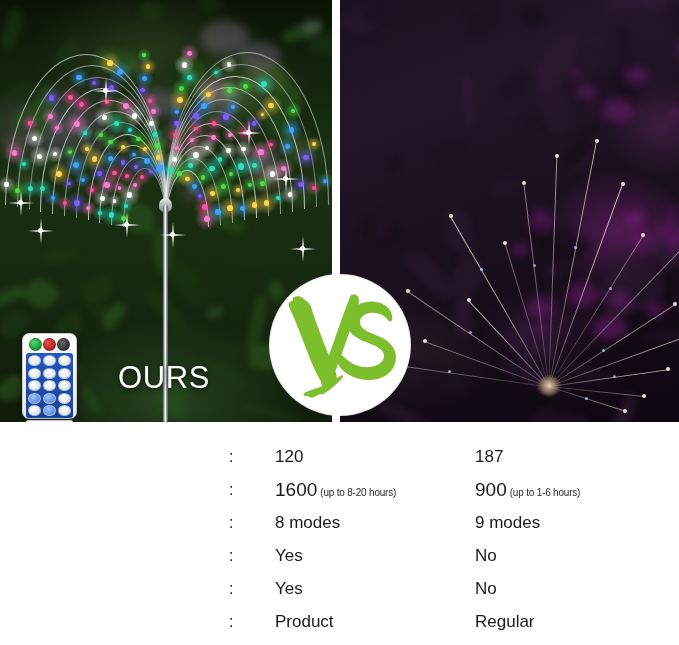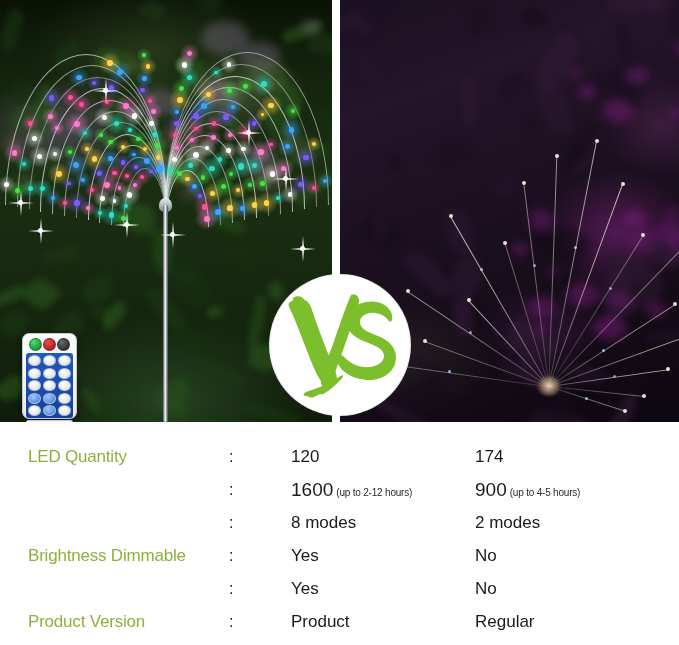--- a/index.html
+++ b/index.html
@@ -138,21 +138,21 @@
   .spec-table{position:absolute;left:0;top:440px;width:679px;}
   .spec-row{
     position:relative;height:33px;display:flex;align-items:center;
   }
   .spec-label{
     position:absolute;left:28px;color:#8eb03c;font-size:17px;
     font-family:"Liberation Sans",sans-serif;letter-spacing:-.2px;white-space:nowrap;
   }
   .spec-colon{position:absolute;left:229px;color:#1c1c1c;font-size:16px;}
   .spec-ours{
-    position:absolute;left:291px;color:#1a1a1a;font-size:17px;white-space:nowrap;
+    position:absolute;left:275px;color:#1a1a1a;font-size:17px;white-space:nowrap;
   }
   .spec-others{
     position:absolute;left:475px;color:#1a1a1a;font-size:17px;white-space:nowrap;
   }
   .spec-note{font-size:10px;color:#2a2a2a;letter-spacing:-.2px;margin-left:3px;}
   .big-num{font-size:19px;}
 </style>
 </head>
 <body>
 
@@ -453,20 +453,21 @@
             <div class="key blue"></div>
             <div class="key blue"></div>
             <div class="key"></div>
             <div class="key"></div>
             <div class="key blue"></div>
             <div class="key"></div>
           </div>
         <div class="remote-foot"></div>
       </div>
 
+      <div class="photo-label label-ours">OURS</div>
     </div>
 
     <div class="photo photo-others">
       <div class="bg-others"></div>
       <div id="others-foliage">
           <div class="leaf" style="width: 45.6088px; height: 9.80701px; left: 304.572px; top: 331.493px; background: rgb(36, 19, 41); opacity: 0.6; transform: rotate(0.384506deg);"></div>
           <div class="leaf" style="width: 36.1429px; height: 13.259px; left: 265.521px; top: 85.1519px; background: rgb(21, 12, 24); opacity: 0.6; transform: rotate(65.6334deg);"></div>
           <div class="leaf" style="width: 57.2936px; height: 26.31px; left: 321.032px; top: -5.03882px; background: rgb(27, 15, 32); opacity: 0.6; transform: rotate(-49.5976deg);"></div>
           <div class="leaf" style="width: 53.6004px; height: 33.9987px; left: 169.991px; top: 341.621px; background: rgb(48, 26, 54); opacity: 0.6; transform: rotate(-66.998deg);"></div>
           <div class="leaf" style="width: 30.2079px; height: 9.62404px; left: 225.182px; top: 160.485px; background: rgb(43, 24, 48); opacity: 0.6; transform: rotate(-27.7653deg);"></div>
@@ -608,47 +609,44 @@
           <path d="M56 92 C50 97 42 102 33 106 C27 108 25 104 30 101 C38 96 48 92 56 89 Z"></path>
           <path d="M49 96 C43 100 35 103 27 105 C22 106 21 103 25 101 C33 98 42 95 49 93 Z"></path>
           <path d="M62 86 C57 92 50 98 44 102 C40 105 37 102 40 99 C46 93 55 87 62 84 Z"></path>
         </g>
       </svg>
     </div>
   </div>
 
   <div class="spec-table" id="spec-table">
       <div class="spec-row">
-        <div class="spec-label">LED Quantity</div>
         <div class="spec-colon">:</div>
         <div class="spec-ours"><span>120</span></div>
-        <div class="spec-others"><span>174</span></div>
+        <div class="spec-others"><span>187</span></div>
       </div>
       <div class="spec-row">
         <div class="spec-colon">:</div>
-        <div class="spec-ours"><span class="big-num">1600</span><span class="spec-note">(up to 2-12 hours)</span></div>
-        <div class="spec-others"><span class="big-num">900</span><span class="spec-note">(up to 4-5 hours)</span></div>
+        <div class="spec-ours"><span class="big-num">1600</span><span class="spec-note">(up to 8-20 hours)</span></div>
+        <div class="spec-others"><span class="big-num">900</span><span class="spec-note">(up to 1-6 hours)</span></div>
       </div>
       <div class="spec-row">
         <div class="spec-colon">:</div>
         <div class="spec-ours"><span>8 modes</span></div>
-        <div class="spec-others"><span>2 modes</span></div>
+        <div class="spec-others"><span>9 modes</span></div>
       </div>
       <div class="spec-row">
-        <div class="spec-label">Brightness Dimmable</div>
         <div class="spec-colon">:</div>
         <div class="spec-ours"><span>Yes</span></div>
         <div class="spec-others"><span>No</span></div>
       </div>
       <div class="spec-row">
         <div class="spec-colon">:</div>
         <div class="spec-ours"><span>Yes</span></div>
         <div class="spec-others"><span>No</span></div>
       </div>
       <div class="spec-row">
-        <div class="spec-label">Product Version</div>
         <div class="spec-colon">:</div>
         <div class="spec-ours"><span>Product</span></div>
         <div class="spec-others"><span>Regular</span></div>
       </div>
     </div>
 
 </div>
 
 </body></html>

